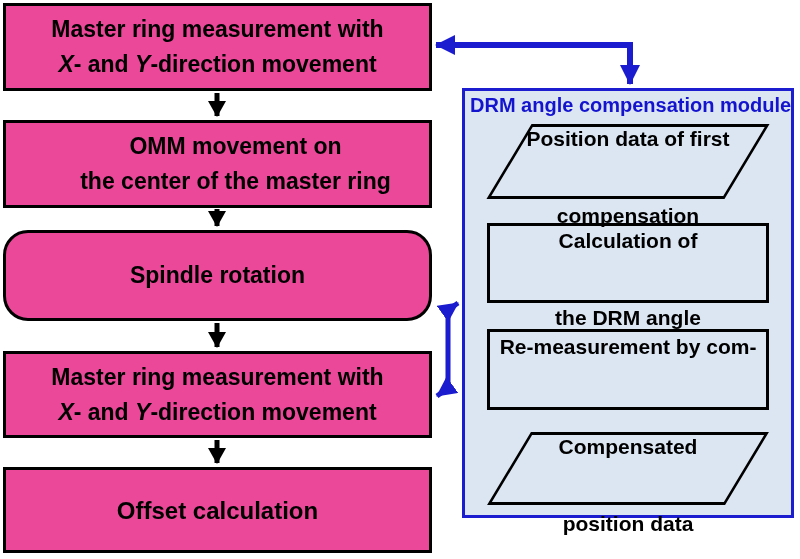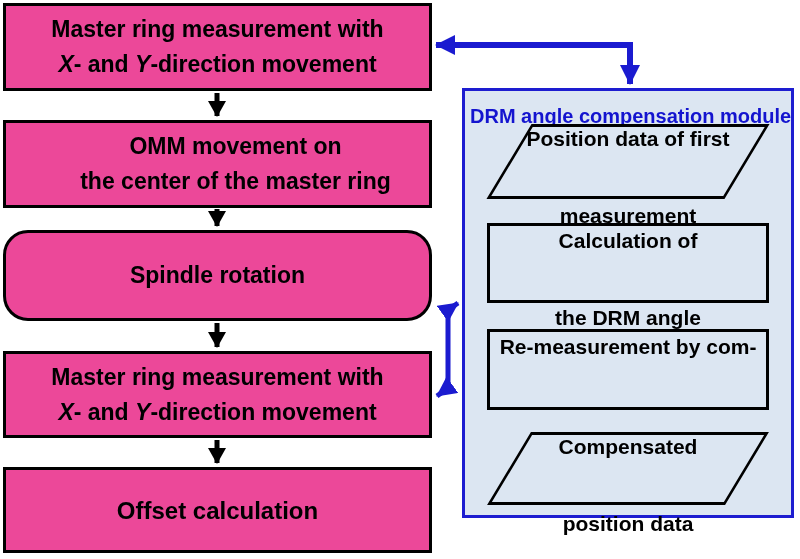--- a/index.html
+++ b/index.html
@@ -20,21 +20,21 @@
   .b2{top:120px;height:88px;padding-left:36px;}
   .b3{top:230px;height:91px;border-radius:25px;}
   .b4{top:351px;height:87px;}
   .b5{top:467px;height:86px;font-size:24px;}
   
   .module{
     position:absolute;left:462px;top:88px;width:332px;height:430px;
     box-sizing:border-box;background:#dce6f2;border:3px solid #1d1dd0;
   }
   .module-title{
-    position:absolute;left:5px;top:12px;right:2px;
+    position:absolute;left:5px;top:1px;right:2px;
     color:#1414cf;font-size:20px;line-height:26px;white-space:nowrap;
   }
   .mnode{
     position:absolute;left:22px;width:282px;box-sizing:border-box;
     display:flex;flex-direction:column;justify-content:space-between;align-items:center;
     text-align:center;font-size:21px;line-height:30px;gap:47px;
   }
   .mnode .line{display:block;position:relative;z-index:2;}
   .rect-node{border:3px solid #000;}
   .n1{top:33px;height:75px;}
@@ -102,21 +102,21 @@
   <div class="pbox b5">
     <span class="line">Offset calculation</span>
   </div>
 
   <div class="module">
     <div class="module-title">DRM angle compensation module</div>
 
     <div class="mnode n1">
       <div class="pgram-bg"></div>
       <span class="line">Position data of first</span>
-      <span class="line">measurement</span>
+      <span class="line">compensation</span>
     </div>
 
     <div class="mnode rect-node n2">
       <span class="line">Calculation of</span>
       <span class="line">the DRM angle</span>
     </div>
 
     <div class="mnode rect-node n3">
       <span class="line">Re-measurement by com-</span>
     </div>

